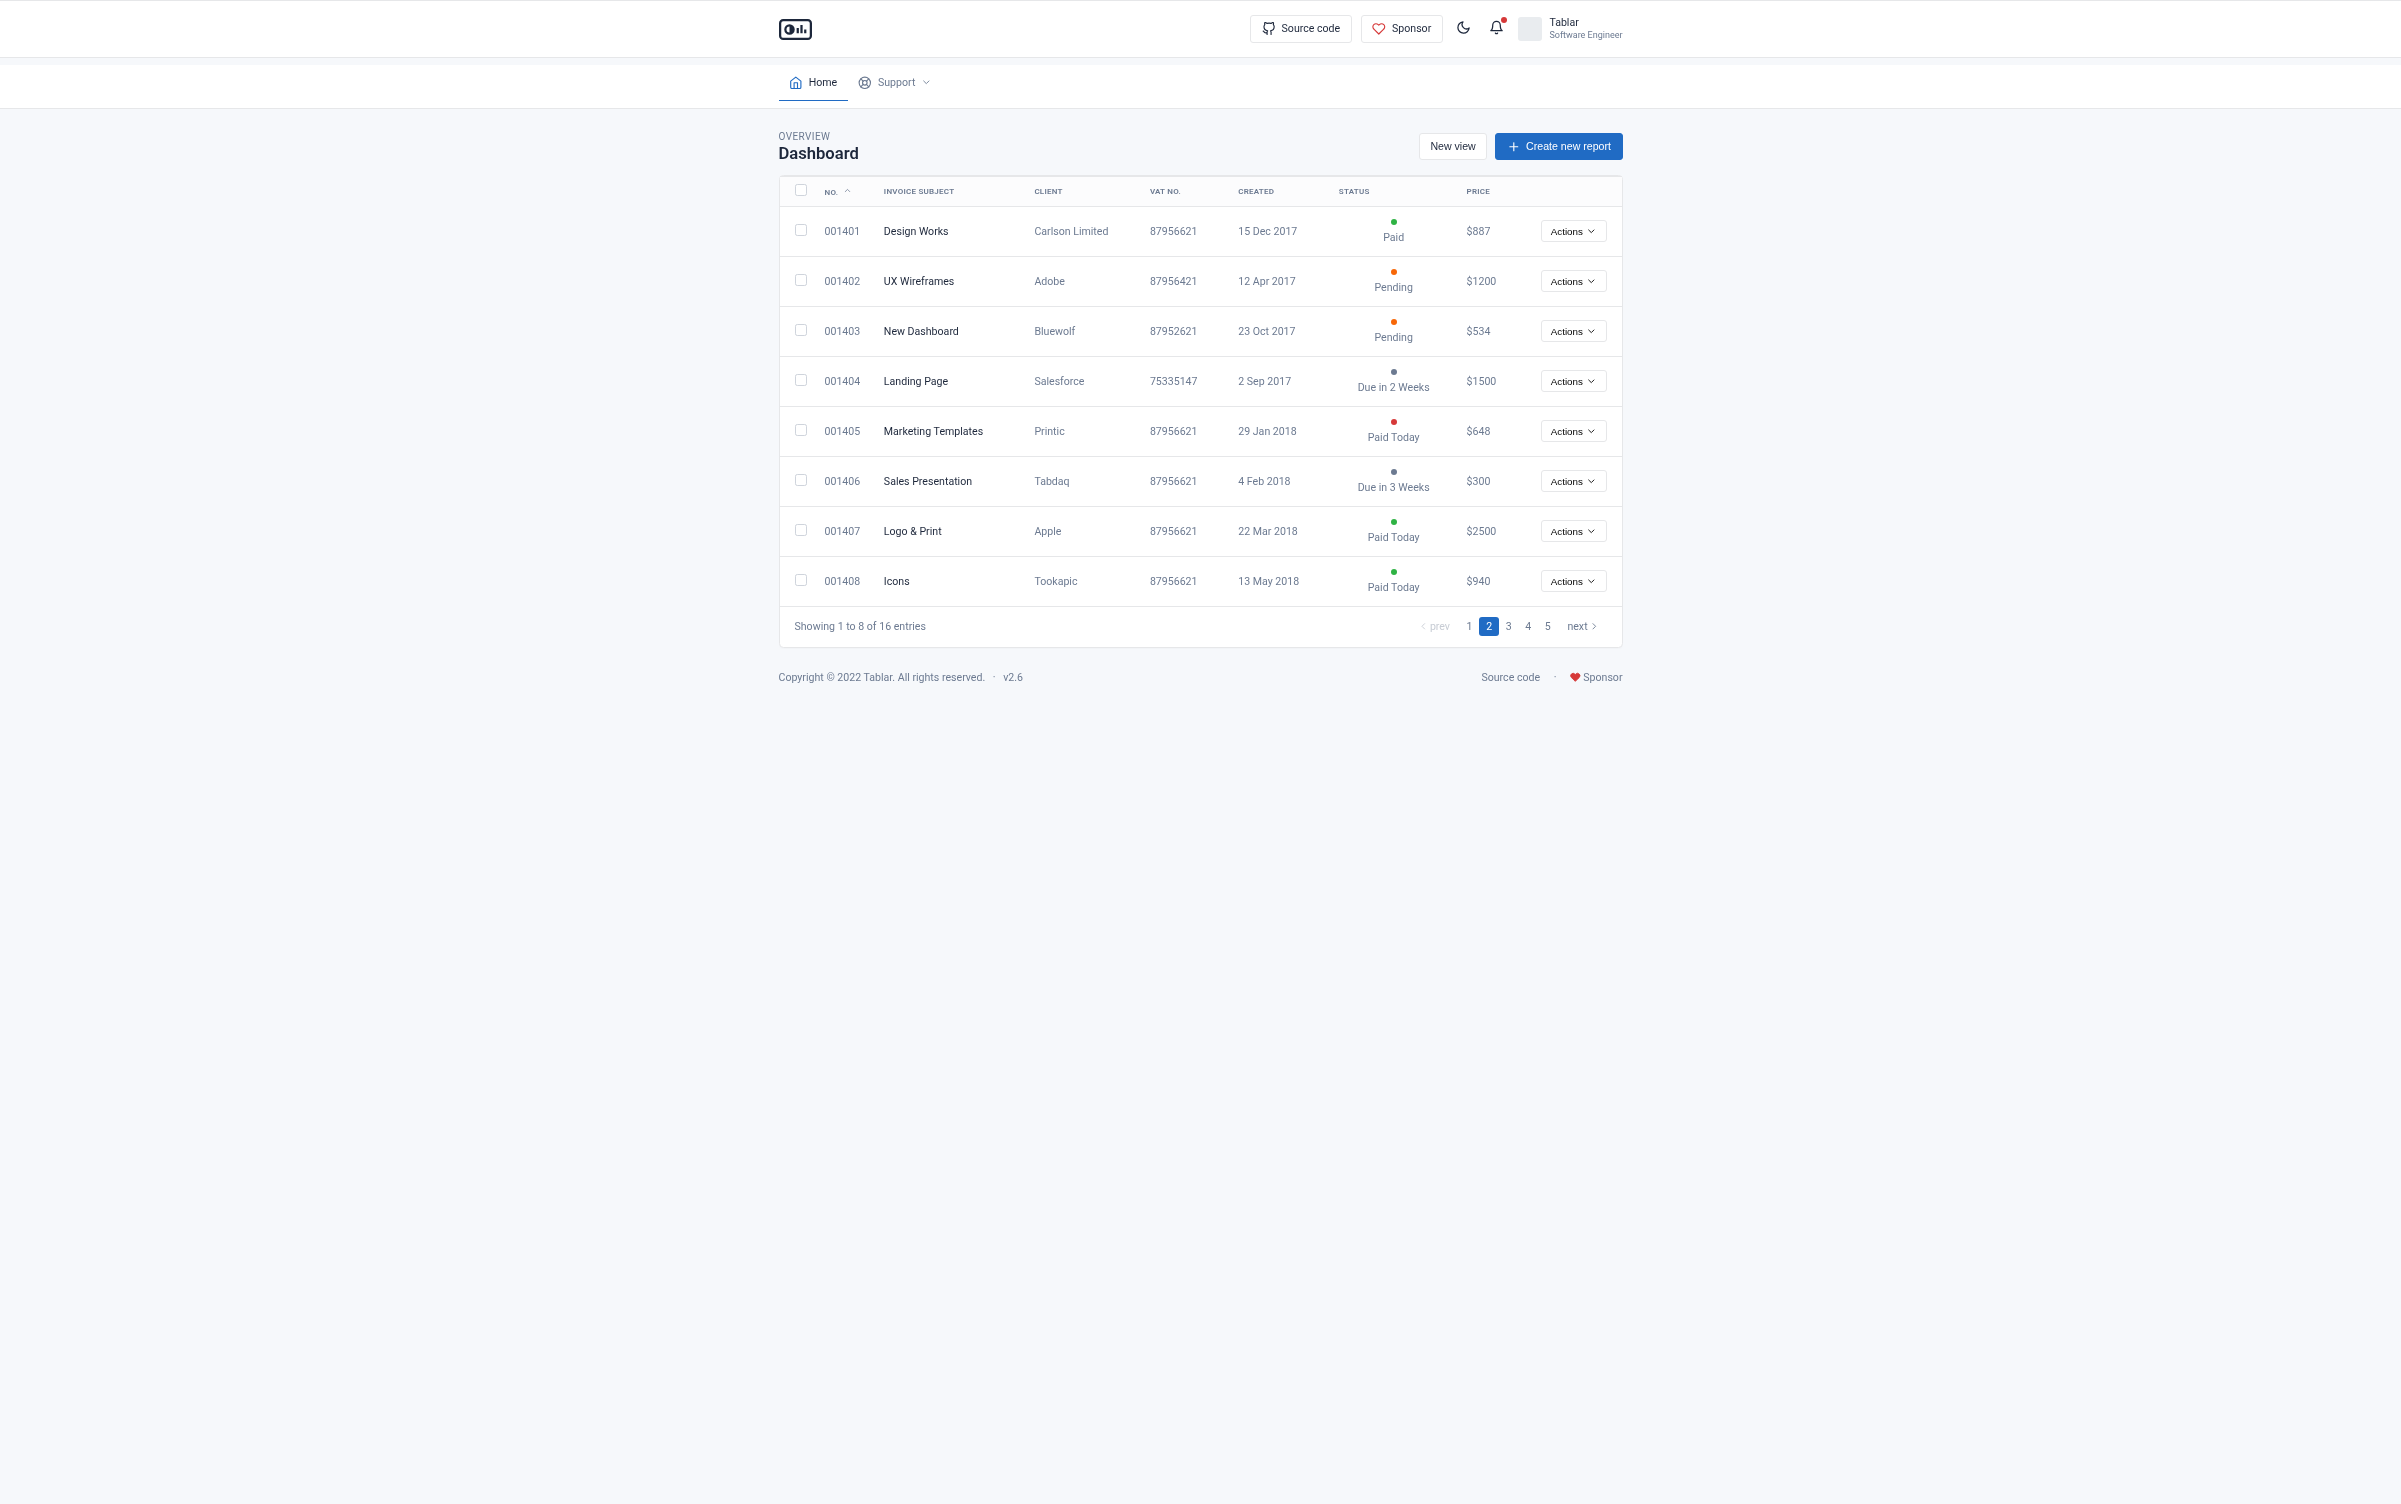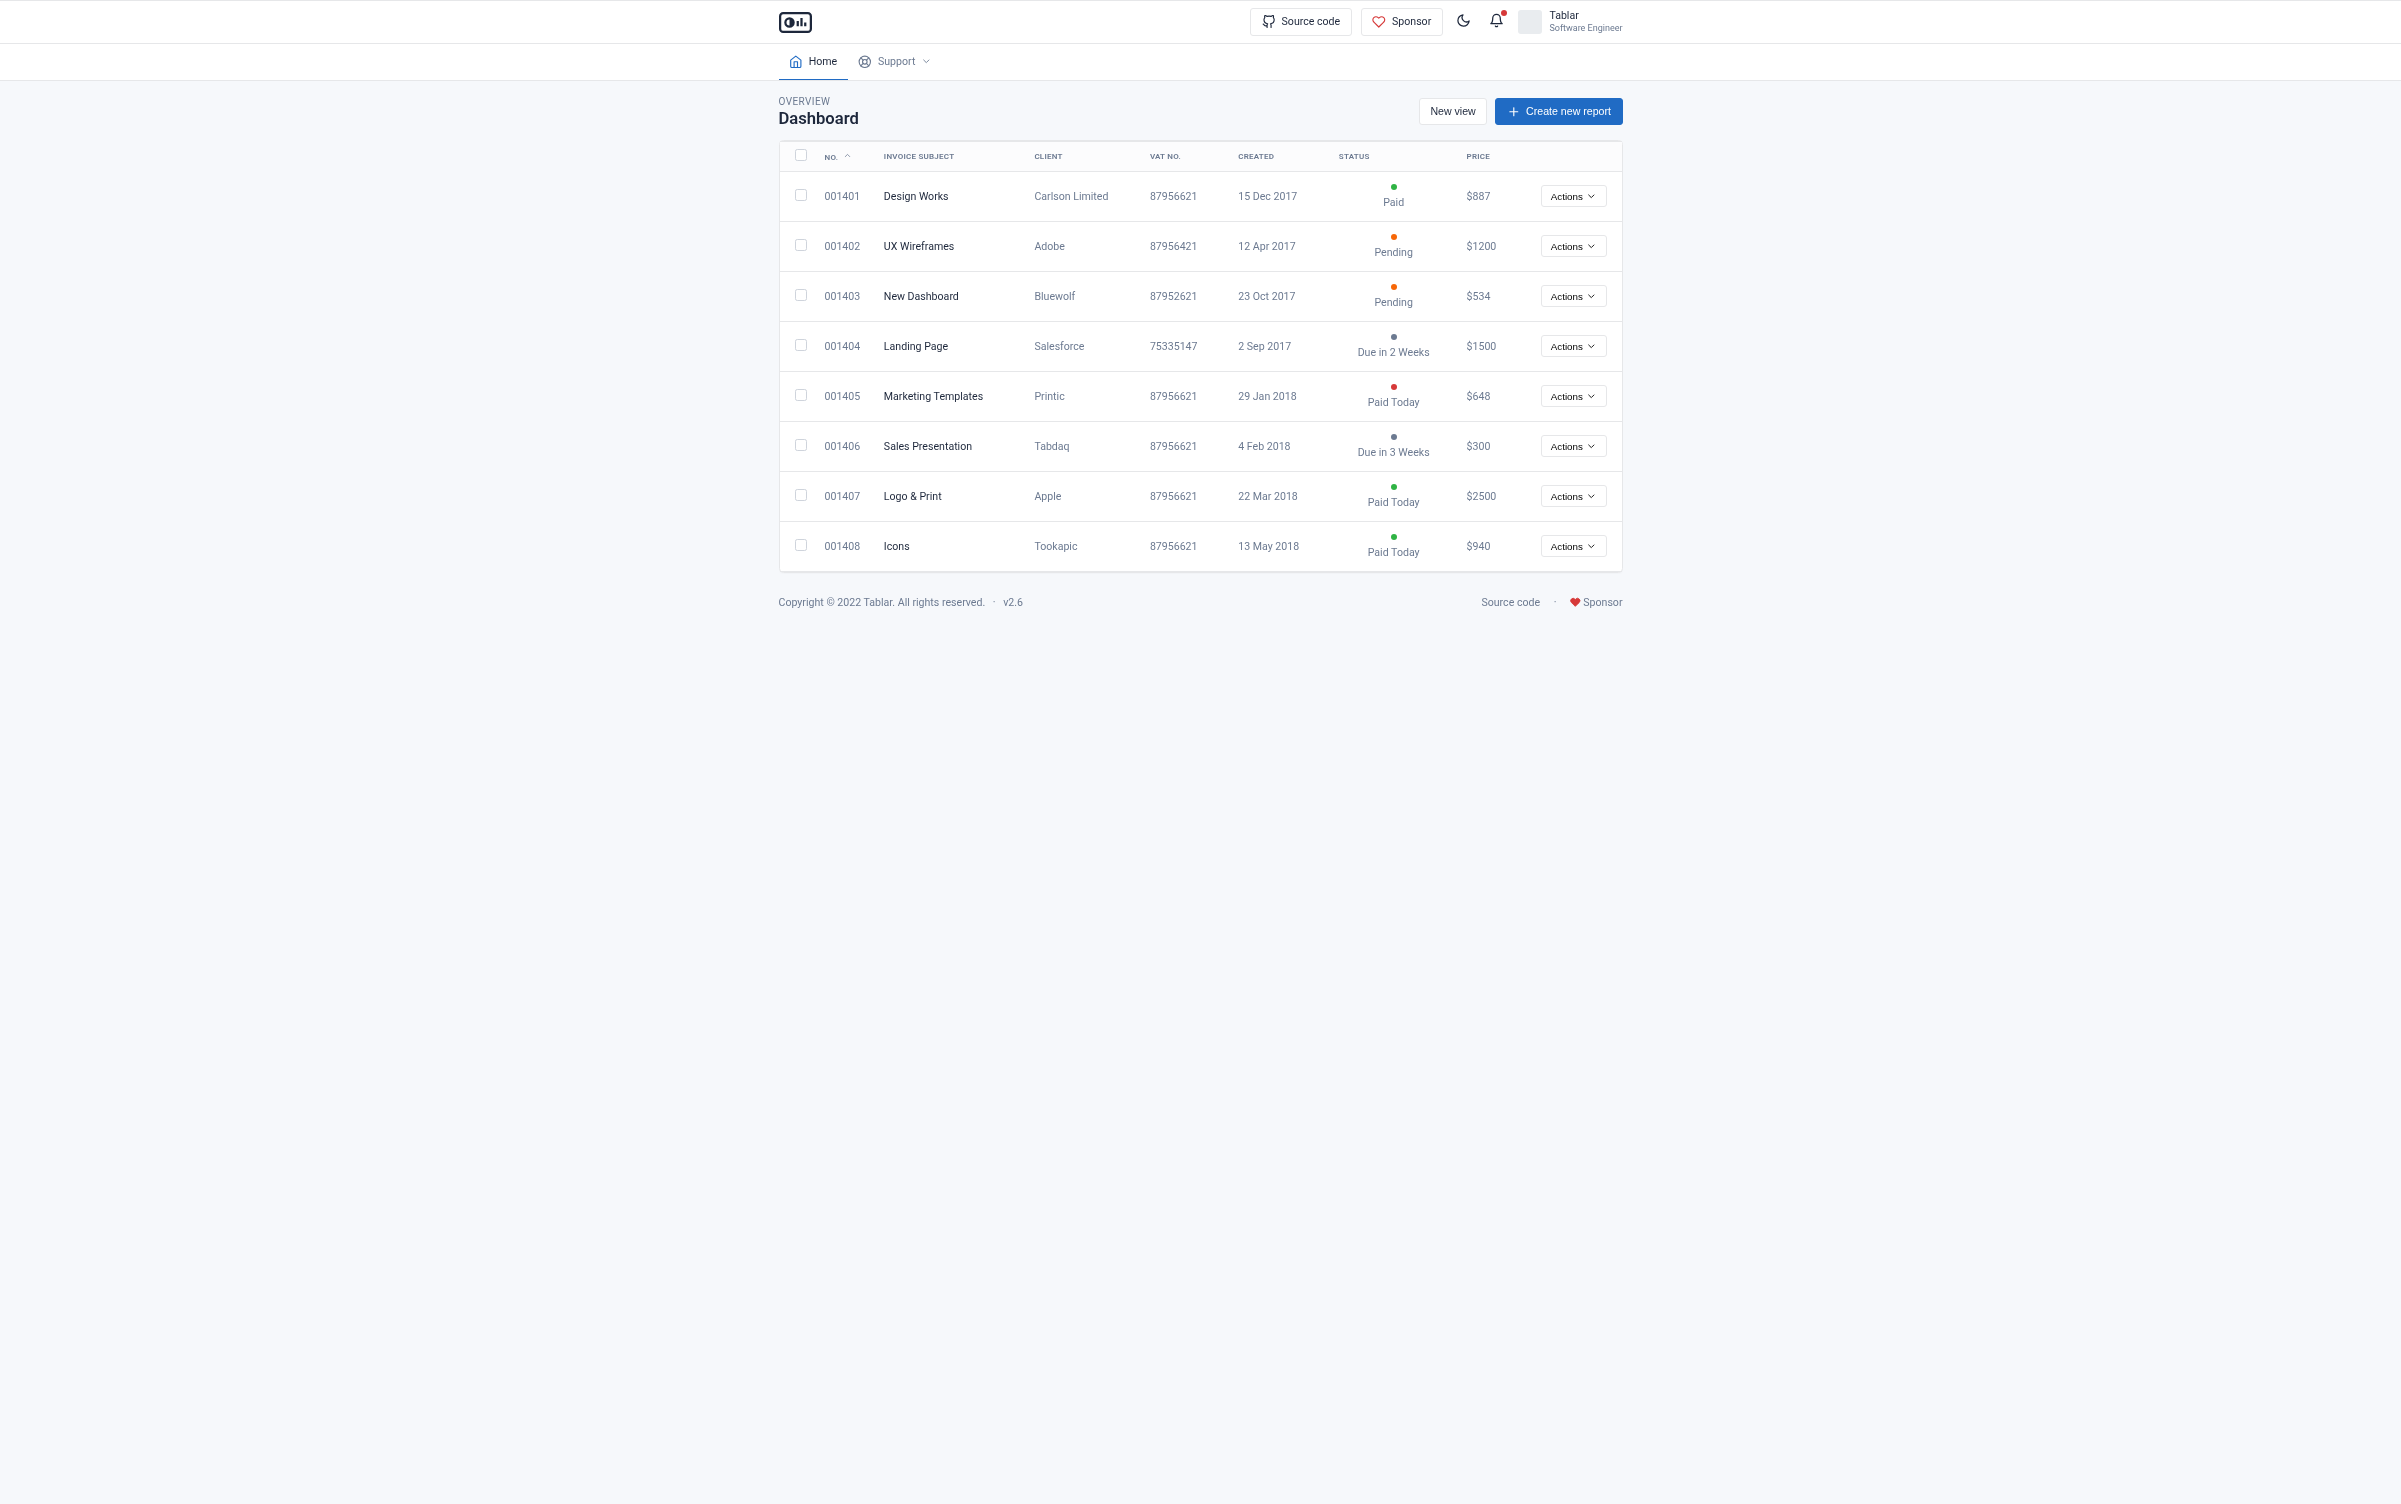--- a/index.html
+++ b/index.html
@@ -28,21 +28,21 @@
   a { text-decoration: none; color: inherit; }
 
   
   .topbar {
     background: var(--white);
     border-top: 0.8px solid var(--border-color);
     border-bottom: 0.8px solid var(--border-color);
   }
   .container {
     max-width: 862px;
-    margin: 0 auto;
+    margin: 7px auto;
     padding: 0 9px;
   }
   .topbar-row {
     display: flex;
     align-items: center;
     height: 42px;
   }
   .brand {
     display: flex;
     align-items: center;
@@ -586,20 +586,38 @@
         Actions
         <svg width="10.6" height="10.6" viewBox="0 0 24 24" fill="none" stroke="currentColor" stroke-width="2" stroke-linecap="round" stroke-linejoin="round">
                   <polyline points="6 9 12 15 18 9"></polyline>
                 </svg>
       </button>
     </td>
           </tr>
         </tbody>
     </table>
 
+    <div class="card-footer">
+      <span>Showing 1 to 8 of 16 entries</span>
+      <div class="pagination">
+        <a class="page-link disabled">
+          <svg width="10.6" height="10.6" viewBox="0 0 24 24" fill="none" stroke="currentColor" stroke-width="2" stroke-linecap="round" stroke-linejoin="round">
+              <polyline points="15 18 9 12 15 6"></polyline>
+            </svg>
+          <span>prev</span>
+        </a>
+        <span id="page-links"><a class="page-link">1</a><a class="page-link active">2</a><a class="page-link">3</a><a class="page-link">4</a><a class="page-link">5</a></span>
+        <a class="page-link">
+          <span>next</span>
+          <svg width="10.6" height="10.6" viewBox="0 0 24 24" fill="none" stroke="currentColor" stroke-width="2" stroke-linecap="round" stroke-linejoin="round">
+              <polyline points="9 18 15 12 9 6"></polyline>
+            </svg>
+        </a>
+      </div>
+    </div>
   </div>
 
   <footer class="page-footer">
     <div class="footer-row">
       <span>Copyright © 2022 Tablar. All rights reserved.</span>
       <span class="dot-sep">·</span>
       <span>v2.6</span>
       <div class="footer-right">
         <a>Source code</a>
         <span class="dot-sep">·</span>

